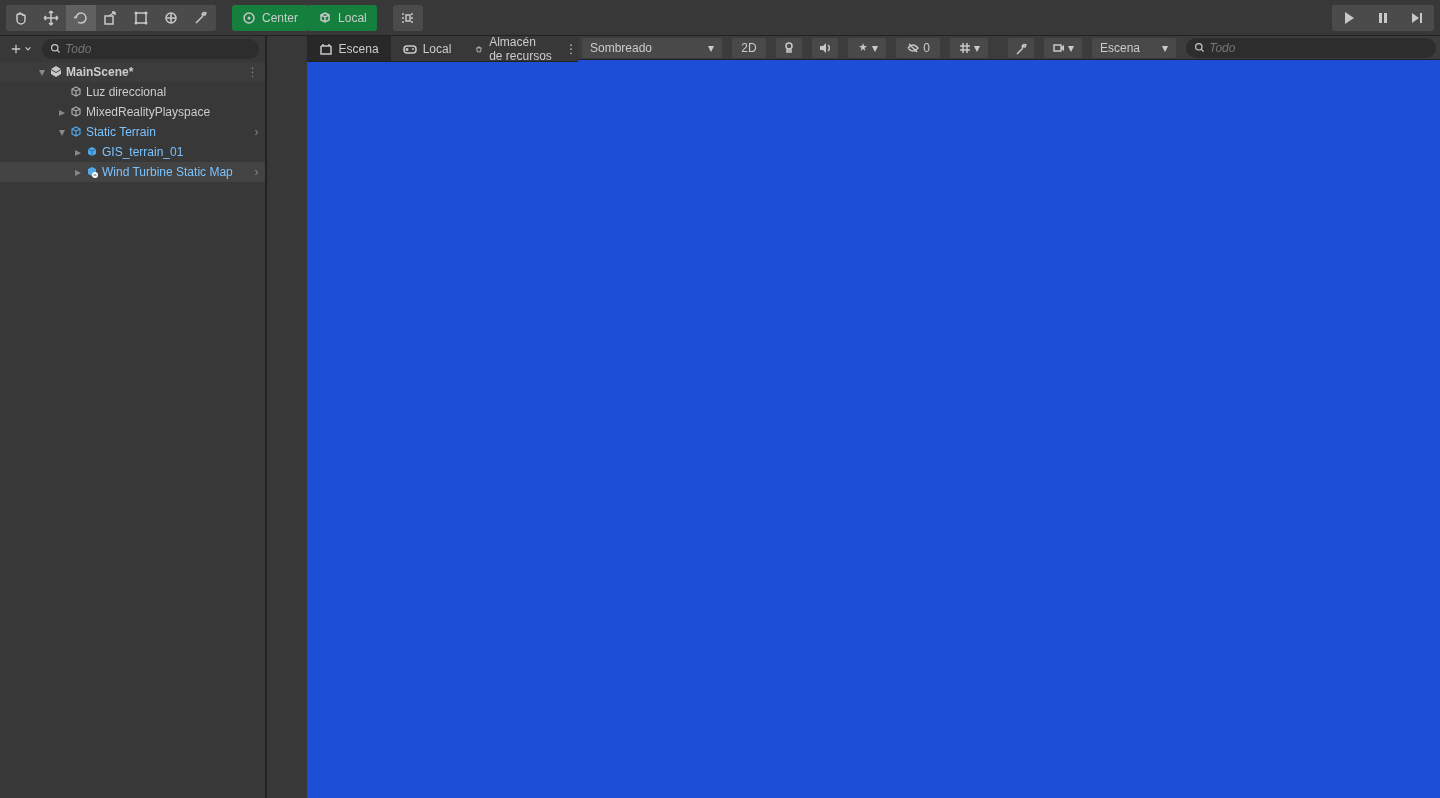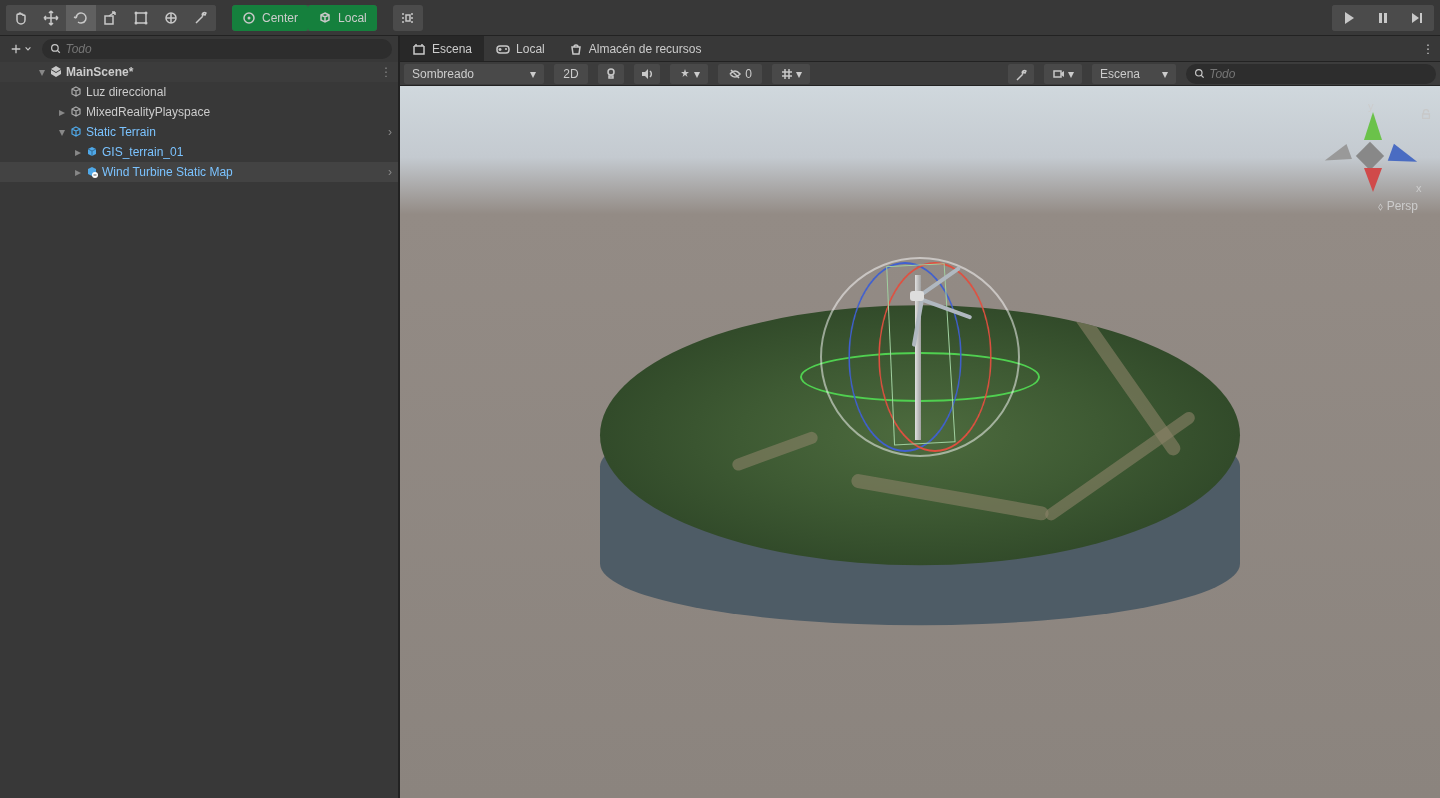--- a/index.html
+++ b/index.html
@@ -29,21 +29,21 @@
 .tree-row.selected { background: #434343; }
 .tree-arrow { width: 12px; height: 12px; display: flex; align-items: center; justify-content: center; color: #888; }
 .tree-icon { width: 16px; height: 16px; display: flex; align-items: center; justify-content: center; margin-right: 2px; }
 .tree-icon svg { width: 14px; height: 14px; }
 .tree-label { white-space: nowrap; }
 .tree-label.prefab { color: #7bc3ff; }
 .row-more { position: absolute; right: 6px; color: #888; }
 .scene-header-row { background: #3c3c3c; }
 .scene-header-row .tree-label { font-weight: 600; }
 
-.scene-panel { flex: 1; display: flex; flex-direction: column; background: #b91c1c; }
+.scene-panel { flex: 1; display: flex; flex-direction: row; background: #1d4ed8; margin-left: 40px; }
 .tabs { height: 26px; display: flex; align-items: stretch; background: #383838; border-bottom: 1px solid #222; }
 .tab { display: flex; align-items: center; padding: 0 12px; gap: 6px; cursor: pointer; color: #bbb; }
 .tab.active { background: #282828; color: #ddd; }
 .tab svg { width: 14px; height: 14px; }
 .tab-spacer { flex: 1; }
 .tab-menu { width: 24px; display: flex; align-items: center; justify-content: center; cursor: pointer; }
 
 .scene-toolbar { height: 24px; display: flex; align-items: center; background: #3c3c3c; border-bottom: 1px solid #222; gap: 10px; padding: 0 4px; }
 .st-dropdown { height: 20px; display: flex; align-items: center; background: #494949; padding: 0 8px; gap: 6px; border-radius: 2px; cursor: pointer; }
 .st-btn { width: 26px; height: 20px; display: flex; align-items: center; justify-content: center; background: #494949; border-radius: 2px; cursor: pointer; }

